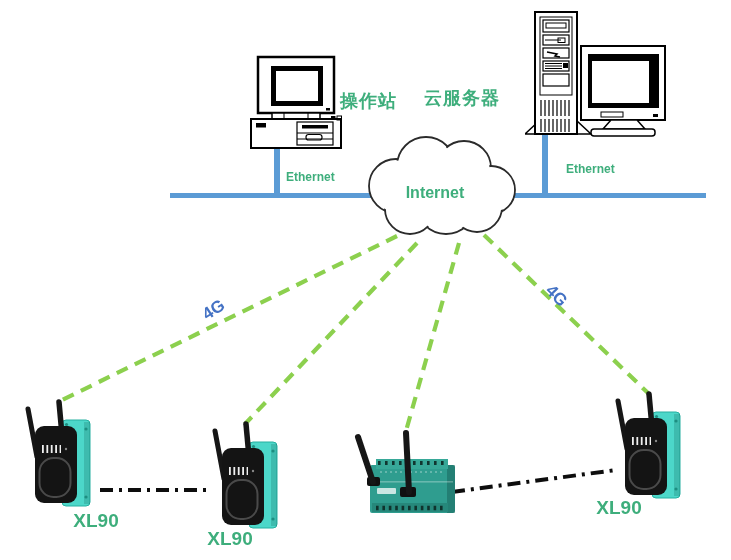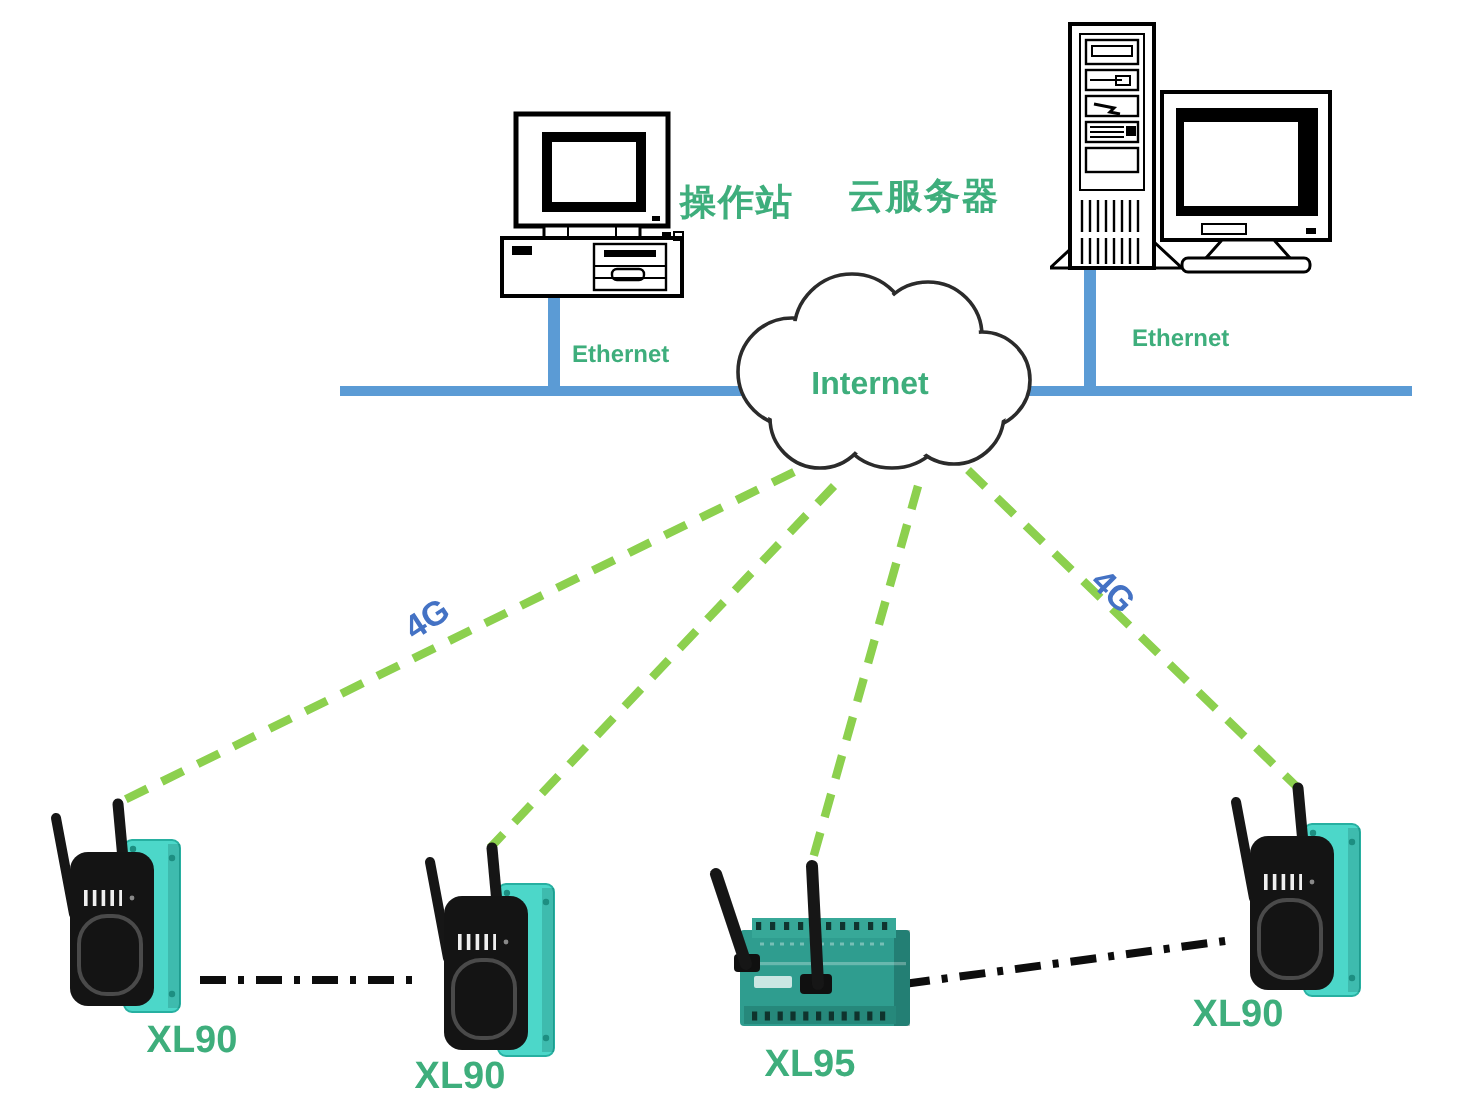--- a/index.html
+++ b/index.html
@@ -167,16 +167,15 @@
 
   <div class="lbl ws" style="left:340px;top:92px">操作站</div>
   <div class="lbl cs" style="left:424px;top:89px">云服务器</div>
   <div class="lbl eth" style="left:286px;top:171px">Ethernet</div>
   <div class="lbl eth" style="left:566px;top:163px">Ethernet</div>
   <div class="lbl inet" style="left:365px;top:184px">Internet</div>
   <div class="lbl fourg rotl" style="left:192px;top:301px">4G</div>
   <div class="lbl fourg rotr" style="left:534px;top:287px">4G</div>
   <div class="lbl dev" style="left:56px;top:511px">XL90</div>
   <div class="lbl dev" style="left:190px;top:529px">XL90</div>
-  <div class="lbl dev" style="left:365px;top:523px">XL95</div>
   <div class="lbl dev" style="left:579px;top:498px">XL90</div>
 
 </div>
 
 </body></html>

